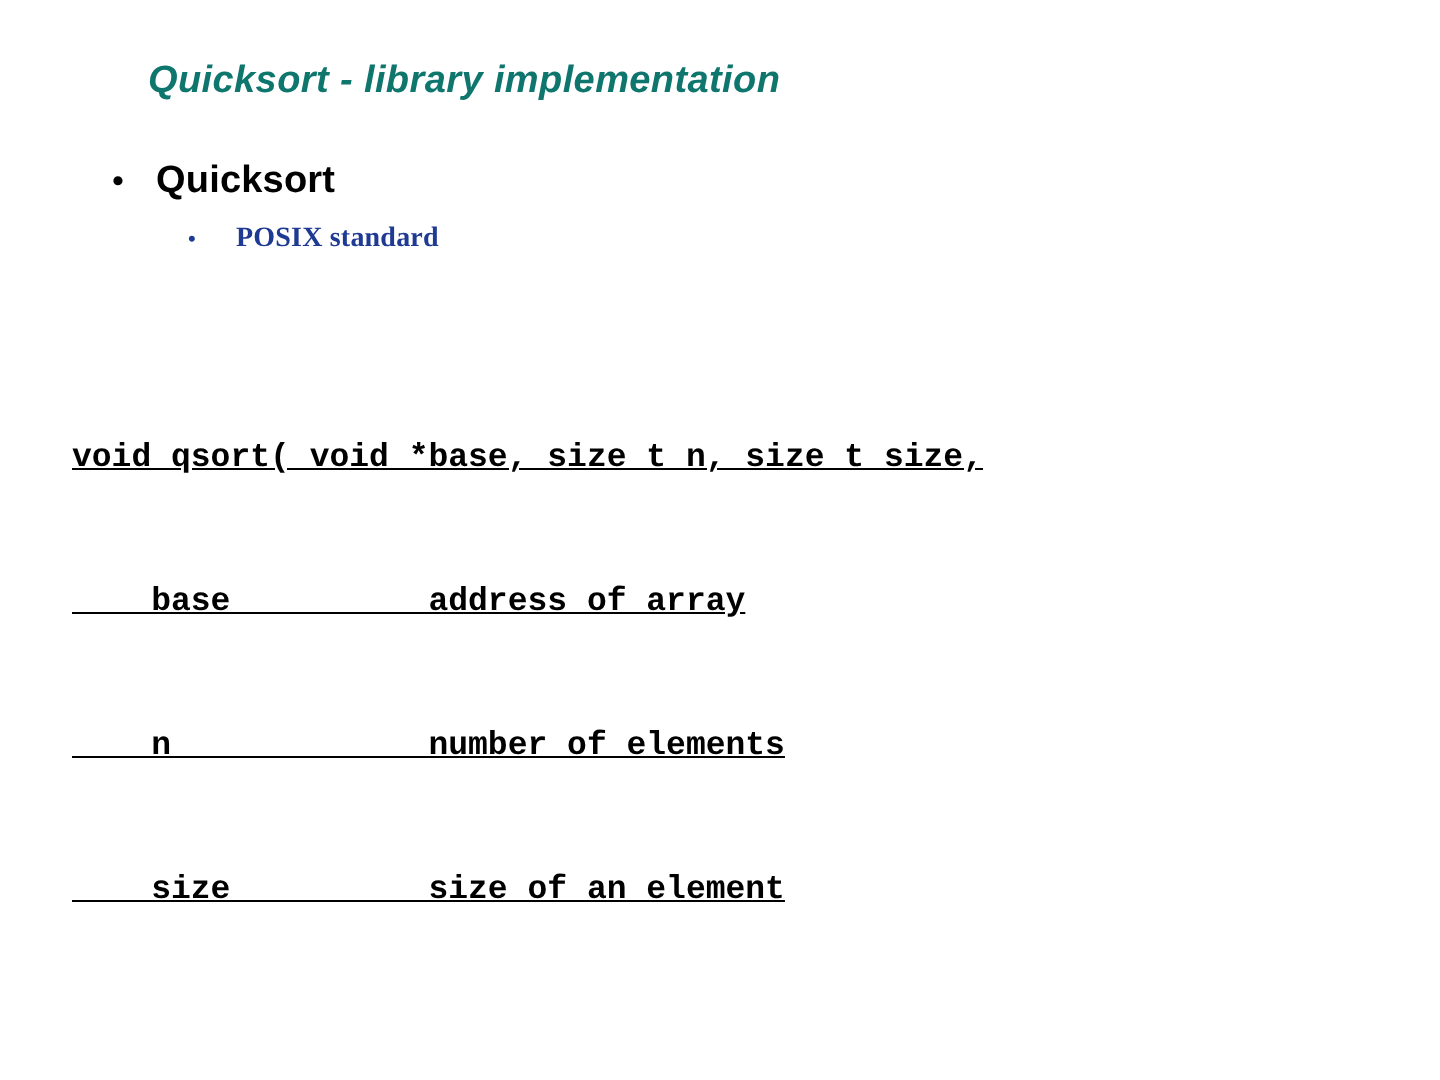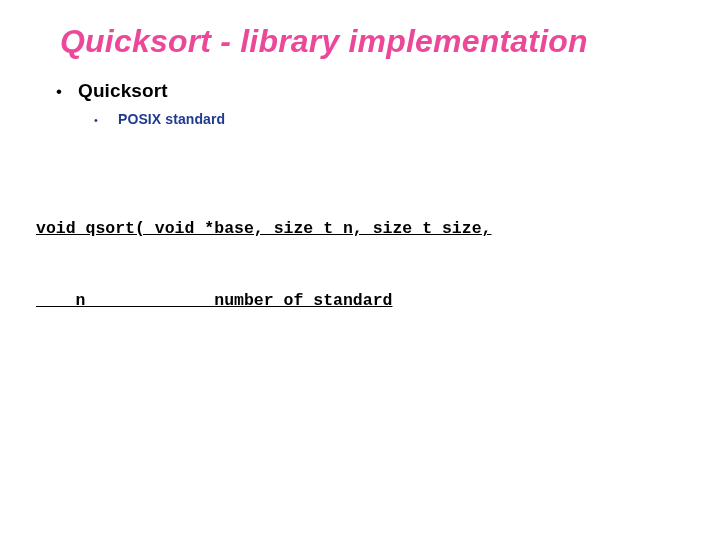--- a/index.html
+++ b/index.html
@@ -18,28 +18,28 @@
 
   .slide {
     position: absolute;
     inset: 0;
     background: #ffffff;
   }
 
   
   .slide-title {
     position: absolute;
-    left: 60px;
+    left: 74px;
     top: 26px;
     width: 620px;
     font-family: "Liberation Sans", sans-serif;
-    font-size: 32px;
+    font-size: 19px;
     font-weight: bold;
     font-style: italic;
-    color: #ec4899;
+    color: #0f766e;
     letter-spacing: 0.2px;
     white-space: nowrap;
     line-height: 30px;
   }
 
   
   .bullet-l1 {
     position: absolute;
     left: 56px;
     top: 80px;
@@ -76,21 +76,21 @@
   }
   .bullet-l2 .glyph {
     display: inline-block;
     width: 24px;
     font-size: 11px;
     line-height: 17px;
     color: #1f3a93;
     text-align: left;
   }
   .bullet-l2 .label {
-    font-family: Liberation Sans, sans-serif;
+    font-family: Liberation Serif, serif;
     font-size: 14px;
     font-weight: bold;
     color: #1f3a93;
     line-height: 17px;
     letter-spacing: 0.1px;
   }
 
   
   .code-block {
     position: absolute;
@@ -122,17 +122,19 @@
     <span class="label">Quicksort</span>
   </div>
 
   <div class="bullet-l2">
     <span class="glyph">•</span>
     <span class="label">POSIX standard</span>
   </div>
 
   <div class="code-block">
     <span class="code-line">void qsort( void *base, size_t n, size_t size,</span>
-    <span class="code-line">    n             number of standard</span>
+    <span class="code-line">    base          address of array</span>
+    <span class="code-line">    n             number of elements</span>
+    <span class="code-line">    size          size of an element</span>
     
   </div>
 
 </div>
 
 </body></html>

